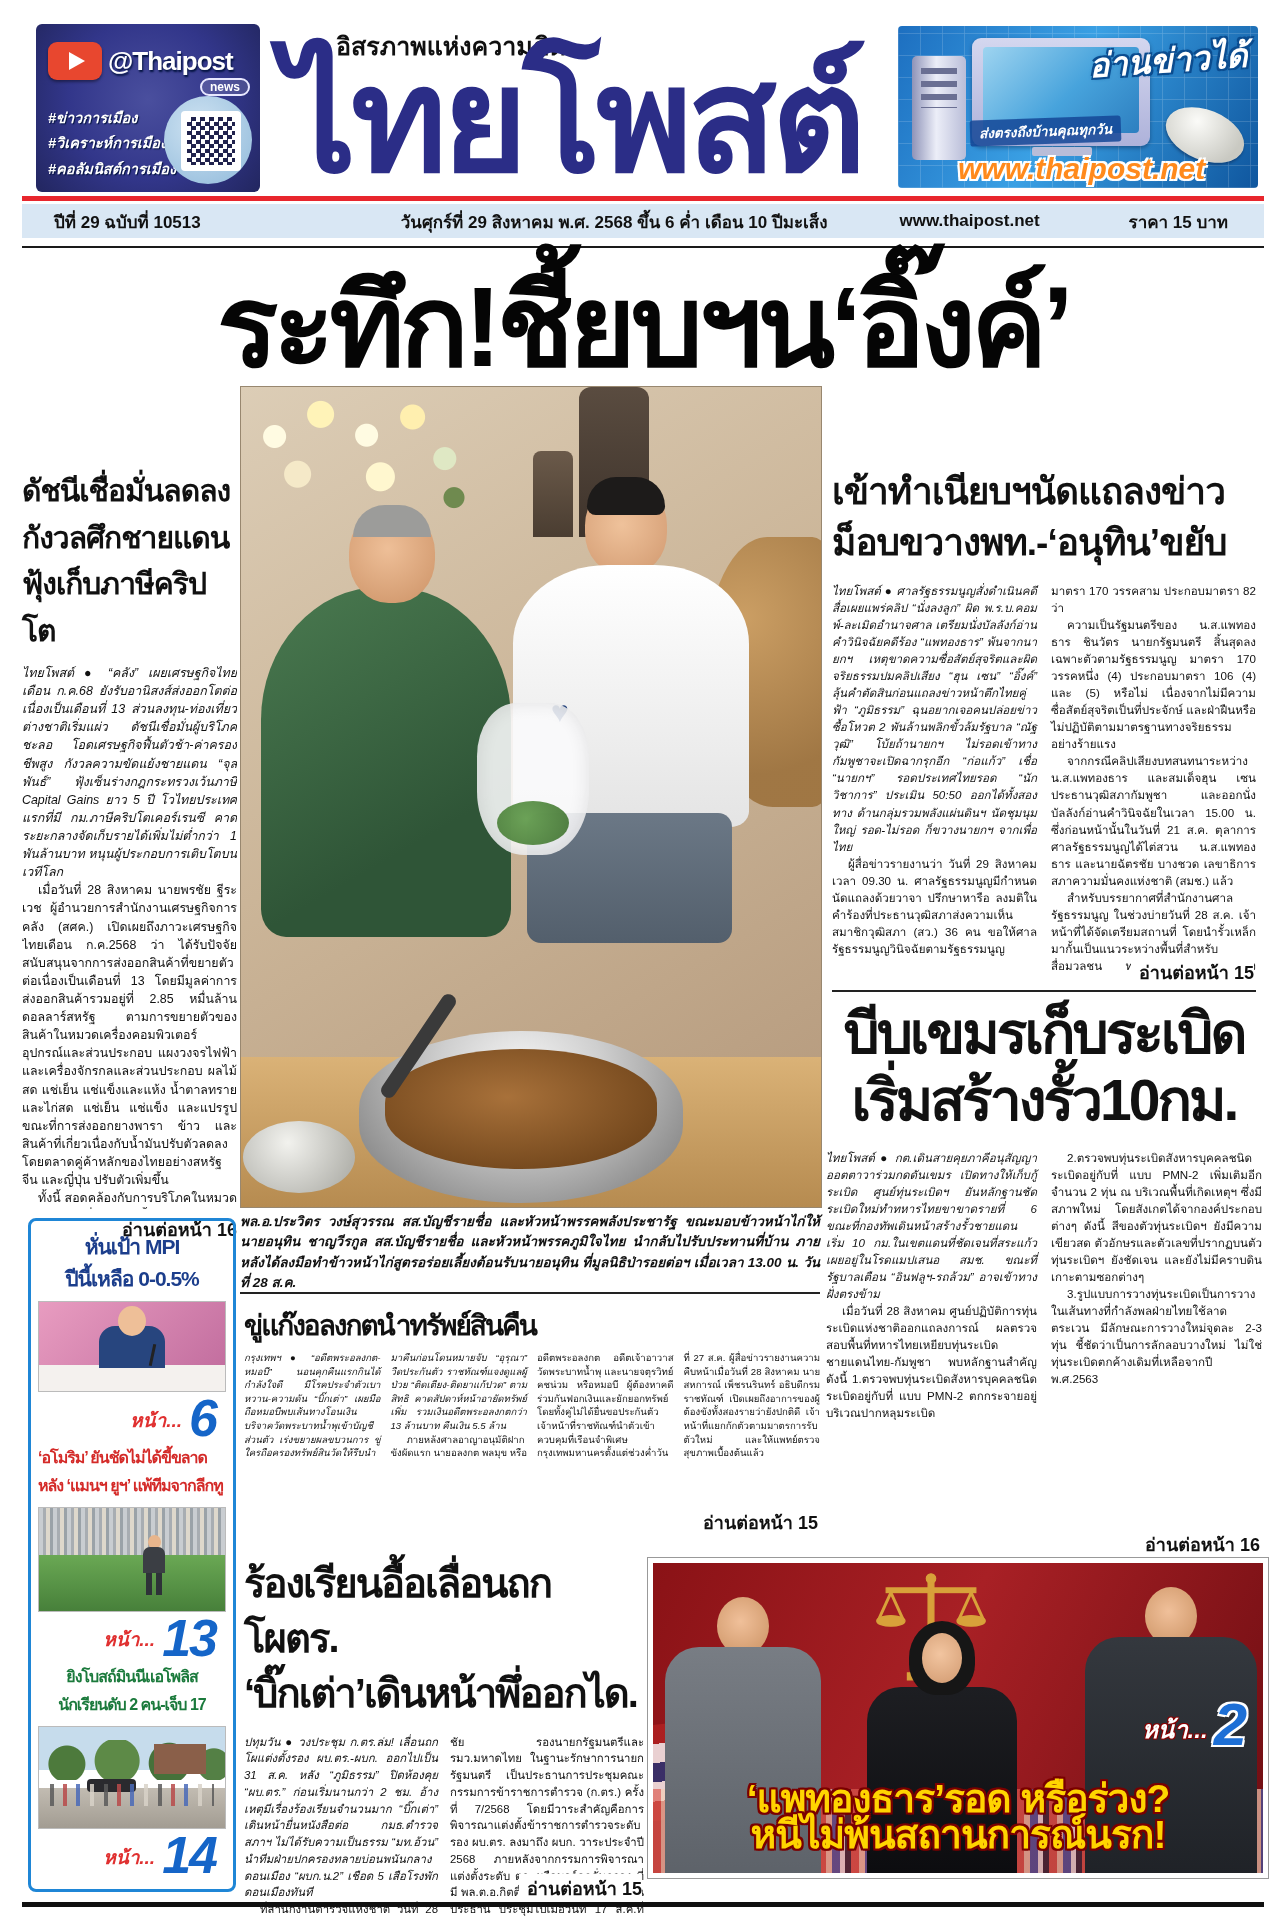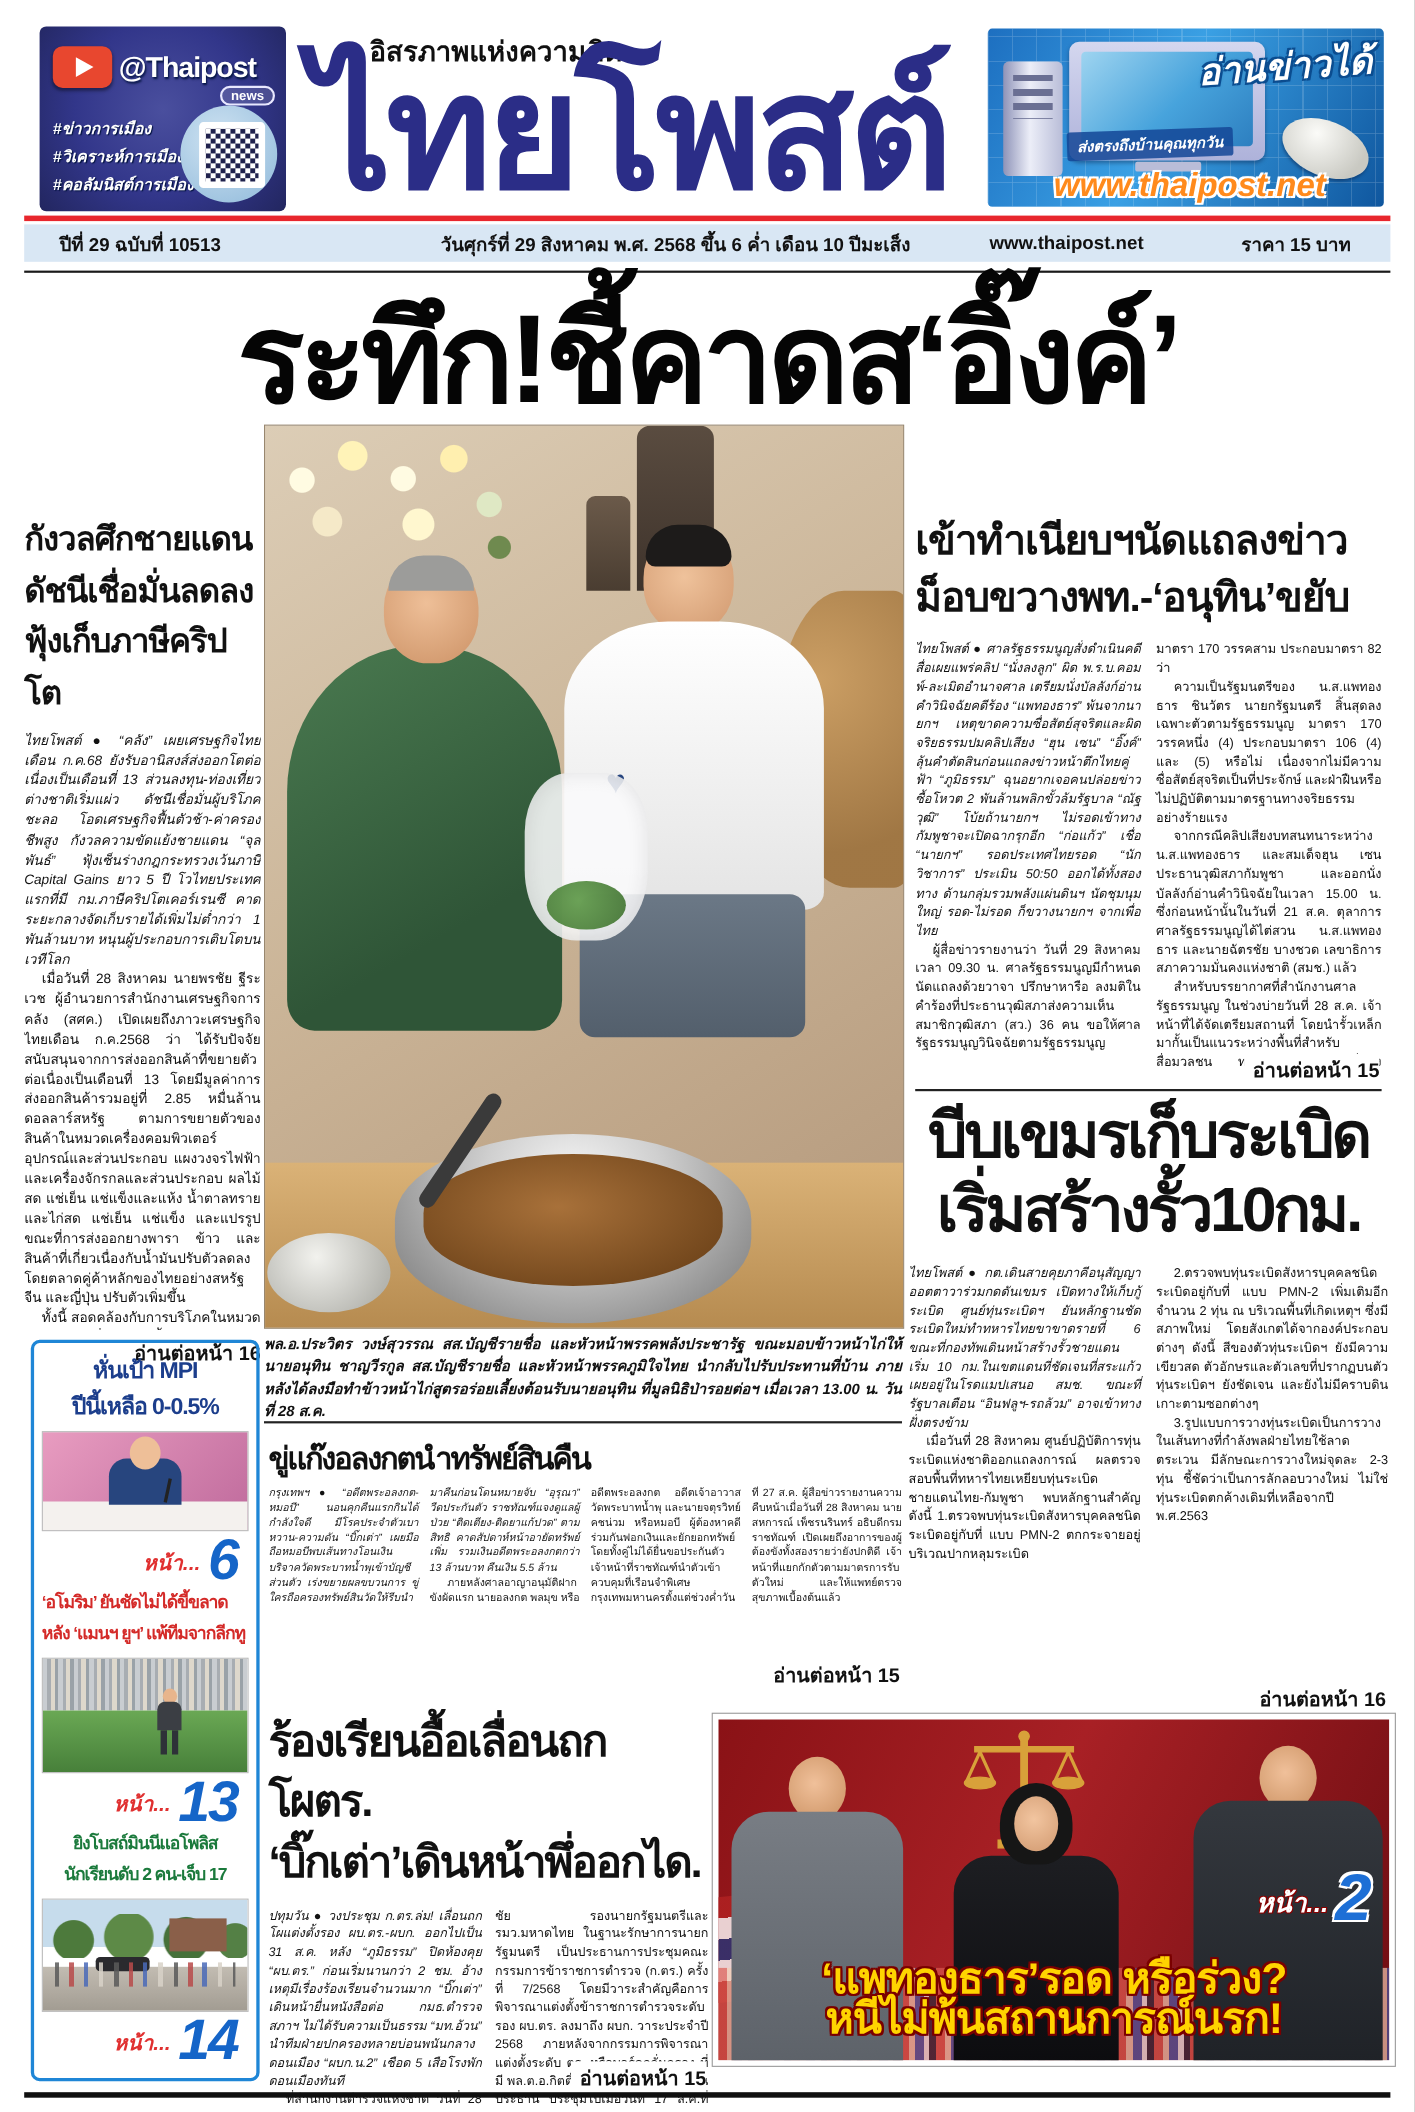--- a/index.html
+++ b/index.html
@@ -275,26 +275,26 @@
 
   <div class="red-rule"></div>
   <div class="datebar">
     <span class="db-edition">ปีที่ 29 ฉบับที่ 10513</span>
     <span class="db-date">วันศุกร์ที่ 29 สิงหาคม พ.ศ. 2568 ขึ้น 6 ค่ำ เดือน 10 ปีมะเส็ง</span>
     <span class="db-site">www.thaipost.net</span>
     <span class="db-price">ราคา 15 บาท</span>
   </div>
   <div class="thin-rule"></div>
 
-  <div class="banner">ระทึก!ชี้คาดส‘อิ๊งค์’</div>
+  <div class="banner">ระทึก!ชี้ยบฯน‘อิ๊งค์’</div>
 
   <section class="eco">
     <div class="eco-h">
+      <div>ดัชนีเชื่อมั่นลดลง</div>
       <div>กังวลศึกชายแดน</div>
-      <div>ดัชนีเชื่อมั่นลดลง</div>
       <div>ฟุ้งเก็บภาษีคริปโต</div>
     </div>
     <div class="body eco-body">
       <p class="lead">ไทยโพสต์ ● “คลัง” เผยเศรษฐกิจไทยเดือน ก.ค.68 ยังรับอานิสงส์ส่งออกโตต่อเนื่องเป็นเดือนที่ 13 ส่วนลงทุน-ท่องเที่ยวต่างชาติเริ่มแผ่ว ดัชนีเชื่อมั่นผู้บริโภคชะลอ โอดเศรษฐกิจฟื้นตัวช้า-ค่าครองชีพสูง กังวลความขัดแย้งชายแดน “จุลพันธ์” ฟุ้งเซ็นร่างกฎกระทรวงเว้นภาษี Capital Gains ยาว 5 ปี โวไทยประเทศแรกที่มี กม.ภาษีคริปโตเคอร์เรนซี คาดระยะกลางจัดเก็บรายได้เพิ่มไม่ต่ำกว่า 1 พันล้านบาท หนุนผู้ประกอบการเติบโตบนเวทีโลก</p>
       <p>เมื่อวันที่ 28 สิงหาคม นายพรชัย ฐีระเวช ผู้อำนวยการสำนักงานเศรษฐกิจการคลัง (สศค.) เปิดเผยถึงภาวะเศรษฐกิจไทยเดือน ก.ค.2568 ว่า ได้รับปัจจัยสนับสนุนจากการส่งออกสินค้าที่ขยายตัวต่อเนื่องเป็นเดือนที่ 13 โดยมีมูลค่าการส่งออกสินค้ารวมอยู่ที่ 2.85 หมื่นล้านดอลลาร์สหรัฐ ตามการขยายตัวของสินค้าในหมวดเครื่องคอมพิวเตอร์ อุปกรณ์และส่วนประกอบ แผงวงจรไฟฟ้า และเครื่องจักรกลและส่วนประกอบ ผลไม้สด แช่เย็น แช่แข็งและแห้ง น้ำตาลทราย และไก่สด แช่เย็น แช่แข็ง และแปรรูป ขณะที่การส่งออกยางพารา ข้าว และสินค้าที่เกี่ยวเนื่องกับน้ำมันปรับตัวลดลง โดยตลาดคู่ค้าหลักของไทยอย่างสหรัฐ จีน และญี่ปุ่น ปรับตัวเพิ่มขึ้น</p>
       <p>ทั้งนี้ สอดคล้องกับการบริโภคในหมวดสินค้าคงทนที่ปรับตัวดีขึ้น ส่วนดัชนีความเชื่อมั่นผู้บริโภค ในเดือน ก.ค.2568 ปรับตัวลดลงมาอยู่ที่ 51.7 จากระดับ 52.7 ในเดือนก่อนหน้า เนื่องจากสถานการณ์เศรษฐกิจโดยรวมยังคงฟื้นตัวช้า และค่าครองชีพ</p>
     </div>
     <div class="more eco-more">อ่านต่อหน้า 16</div>
   </section>
 

